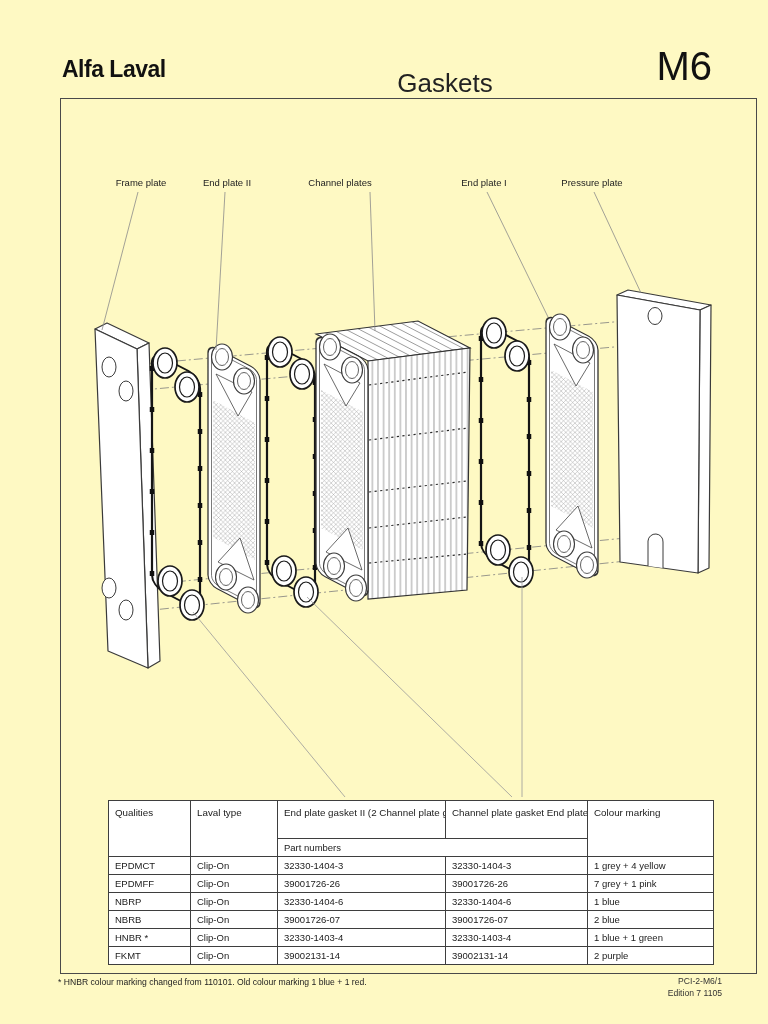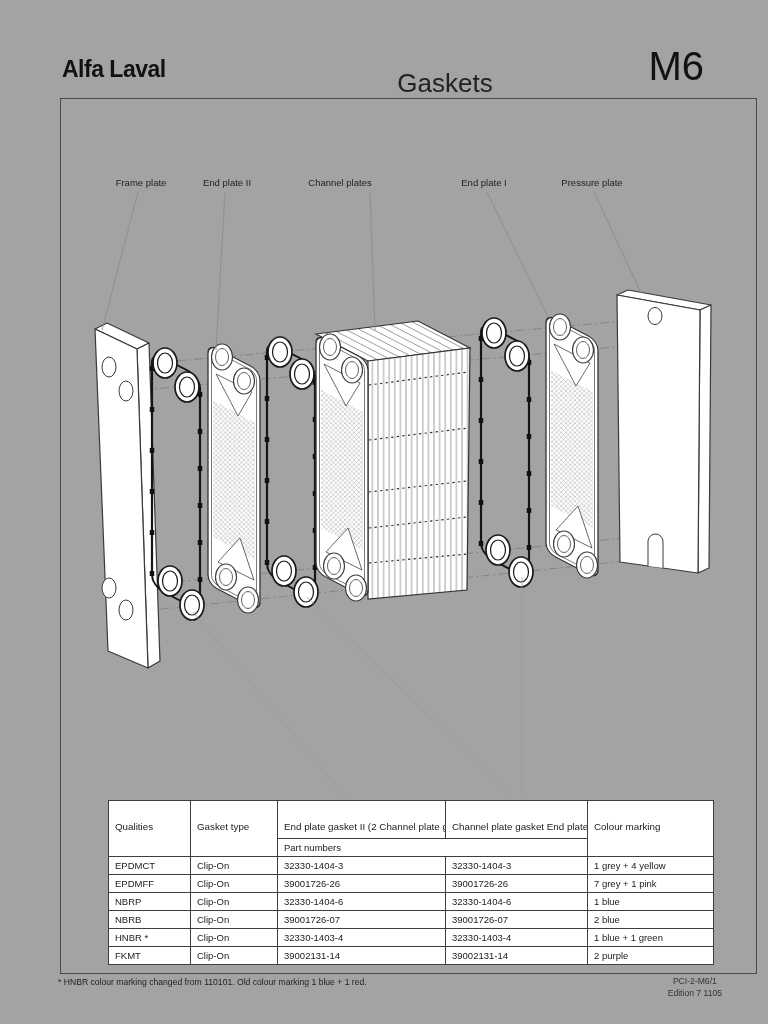--- a/index.html
+++ b/index.html
@@ -1,63 +1,63 @@
 <!DOCTYPE html>
 <html><head>
 <meta charset="utf-8">
 <style>
   html,body{margin:0;padding:0;background:#e8e8e8;}
   .page{
     position:relative; width:768px; height:1024px; margin:0 auto;
-    background:#a3a3a3; overflow:hidden;
+    background:#fef9c3; overflow:hidden;
     font-family:"Liberation Sans", sans-serif; color:#1a1a1a;
   }
   
   .logo{
     position:absolute; left:62px; top:56px;
     font-size:23px; font-weight:800; letter-spacing:-0.5px; color:#111;
   }
   .doc-title{
     position:absolute; left:310px; top:68px; width:270px;
     text-align:center; font-size:26px; font-weight:400; color:#222;
   }
   .model{
-    position:absolute; right:64px; top:44px;
+    position:absolute; right:56px; top:44px;
     font-size:40px; font-weight:400; color:#111;
   }
   
   .frame-box{
     position:absolute; left:60px; top:98px; width:695px; height:874px;
     border:1px solid #4a4a4a;
   }
   svg.diagram{ position:absolute; left:60px; top:98px; }
   
   table.parts{
     position:absolute; left:108px; top:800px; width:605px;
     border-collapse:collapse; table-layout:fixed;
     font-size:9.5px; color:#1a1a1a; z-index:5; background:#fff;
   }
   table.parts td, table.parts th{
     border:1px solid #3e3e3e; padding:0 0 0 6px;
     font-weight:400; text-align:left; vertical-align:middle;
     overflow:hidden; white-space:nowrap;
   }
-  table.parts th{ vertical-align:top; padding-top:20px; font-size:9.8px;margin-left:8px;}
+  table.parts th{ vertical-align:top; padding-top:6px; font-size:9.8px;margin-left:8px;}
   th.th-mid{ text-align:center; white-space:pre-line; padding-left:0; line-height:1.25;}
   th.th-colour{ white-space:pre-line; padding-left:10px; line-height:1.25;}
   td.partnum{ text-align:center; padding-left:0; height:17px;margin-top:20px;}
   tr.hdr{ height:38px;}
   tr.data{ height:18px;}
   td.colour{ padding-left:10px;}
   
   .footnote{
     position:absolute; left:58px; top:977px; font-size:8.6px; color:#222;
   }
   .docref{
-    position:absolute; right:46px; top:975px; text-align:center;
+    position:absolute; right:46px; top:975px; text-align:right;
     font-size:8.6px; line-height:1.4; color:#333;margin-left:8px;
   }
 </style>
 </head>
 <body>
 
 <div class="page">
 
   <div class="logo">Alfa Laval</div>
   <div class="doc-title">Gaskets</div>
@@ -215,21 +215,21 @@
     <colgroup>
       <col style="width:82px">
         <col style="width:87px">
         <col style="width:168px">
         <col style="width:142px">
         <col style="width:126px">
     </colgroup>
     <tbody>
         <tr class="hdr">
       <th rowspan="2">Qualities</th>
-      <th rowspan="2">Gasket type</th>
+      <th rowspan="2">Laval type</th>
       <th class="th-mid">End plate gasket II
 (2 Channel plate gaskets)</th>
       <th class="th-mid">Channel plate gasket
 End plate gasket I</th>
       <th rowspan="2" class="th-colour">Colour
 marking</th>
     </tr>
     <tr>
       <td colspan="2" class="partnum">Part numbers</td>
     </tr>

